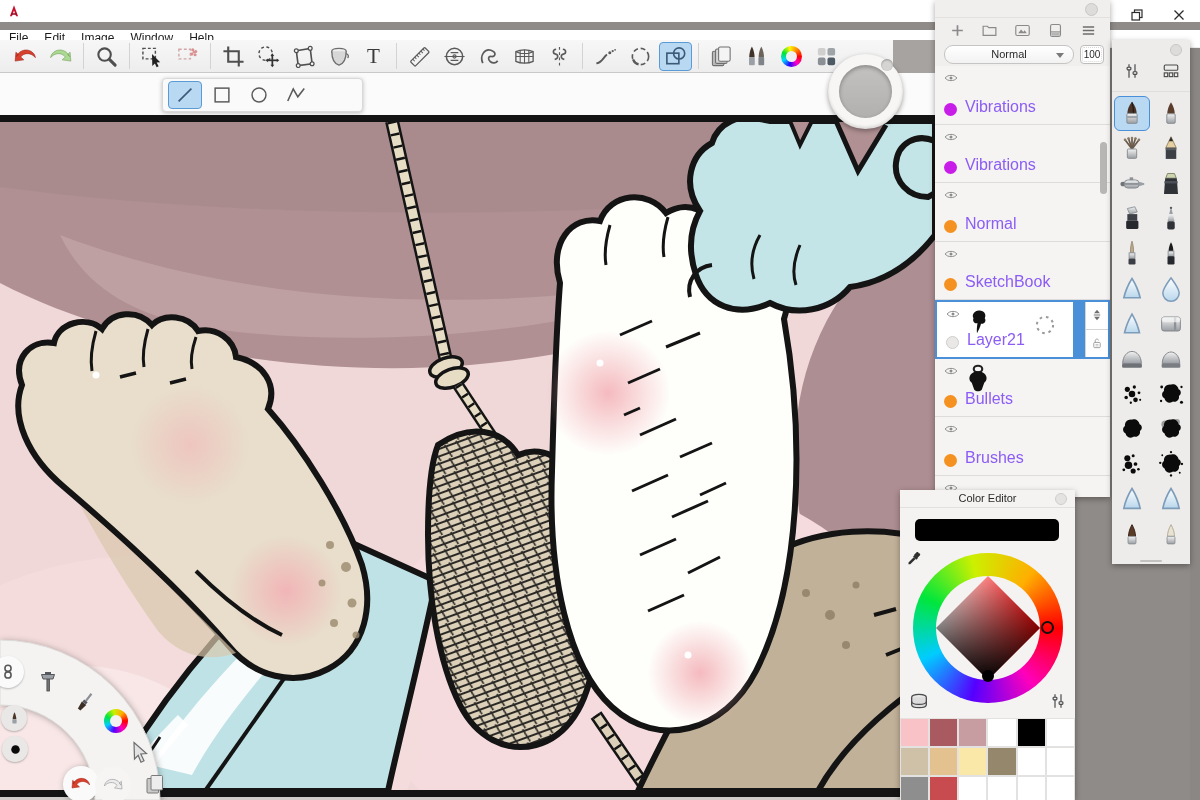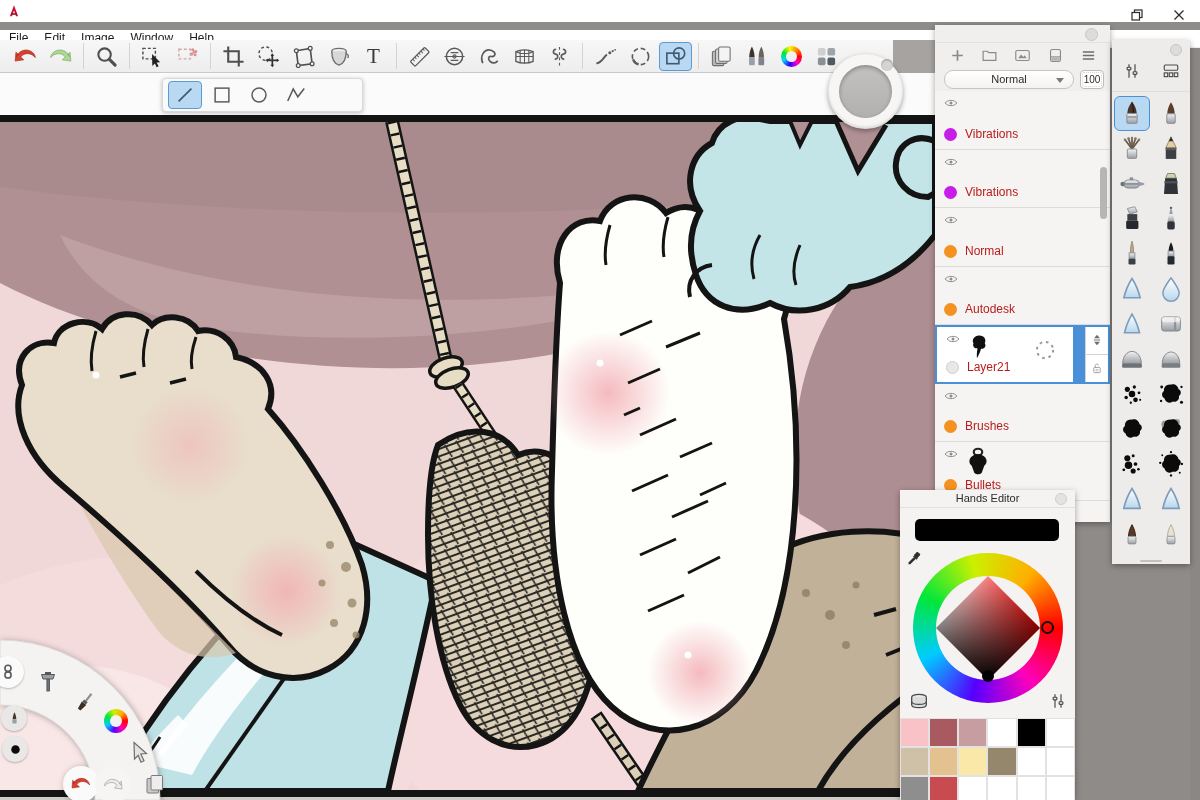--- a/index.html
+++ b/index.html
@@ -38,37 +38,37 @@
   .canvas-bottom-strip { position:absolute; left:0; top:797px; width:935px; height:3px; background:#cfccc9; z-index:1; }
   #artwork { position:absolute; left:0; top:115px; width:935px; height:682px; z-index:1; }
 
   
   .puck { position:absolute; left:828px; top:54px; width:75px; height:75px; z-index:7; }
   .puck .ring { position:absolute; left:0; top:0; width:75px; height:75px; border-radius:50%; background:#f7f6f5; box-shadow:0 2px 5px rgba(0,0,0,.35), inset 0 -2px 3px rgba(0,0,0,.12); }
   .puck .core { position:absolute; left:11px; top:11px; width:53px; height:53px; border-radius:50%; background:linear-gradient(#c4c2c0,#b2b0ae); box-shadow:inset 0 2px 4px rgba(0,0,0,.3); }
   .puck .dot { position:absolute; left:53px; top:5px; width:12px; height:12px; border-radius:50%; background:#d6d4d2; box-shadow:inset 0 1px 2px rgba(0,0,0,.3); }
 
   
-  .layers-panel { position:absolute; left:935px; top:0; width:175px; height:497px; background:#f0efee; box-shadow:0 2px 6px rgba(0,0,0,.35); z-index:10;margin-top:25px; }
+  .layers-panel { position:absolute; left:935px; top:0; width:175px; height:497px; background:#f0efee; box-shadow:0 2px 6px rgba(0,0,0,.35); z-index:10; }
   .panel-grip { height:18px; position:relative; background:#f0efee; border-bottom:1px solid #e2e1e0; }
   .panel-grip .grip-circle { position:absolute; right:12px; top:3px; width:13px; height:13px; border-radius:50%; background:#dddcdb; border:1px solid #c8c7c6; }
   .layers-toolrow { height:24px; display:flex; align-items:center; justify-content:space-between; padding:0 10px; }
   .layers-toolrow .hbtn { width:24px; height:20px; display:flex; align-items:center; justify-content:center; }
   .layers-toolrow svg { width:17px; height:17px; }
   .blend-row { height:24px; display:flex; align-items:center; padding:0 6px 0 9px; }
   .blend-select { flex:1; height:19px; border:1px solid #c6c5c4; border-radius:9px; background:linear-gradient(#ffffff,#f2f2f2); font-size:11px; color:#2b2b2b; display:flex; align-items:center; justify-content:center; position:relative; }
   .blend-select .carat { position:absolute; right:9px; top:7px; width:0; height:0; border-left:4px solid transparent; border-right:4px solid transparent; border-top:5px solid #7a7a7a; }
   .opacity-box { width:24px; height:19px; margin-left:6px; border:1px solid #bdbcbb; border-radius:4px; background:#fff; font-size:10px; color:#2b2b2b; display:flex; align-items:center; justify-content:center; outline:1px dotted #d7d6d5; outline-offset:-3px; }
   .layer-list { position:absolute; left:0; top:66px; width:175px; height:431px; overflow:hidden; }
   .layer-row { position:relative; width:175px; height:58.5px; background:#f5f4f3; border-bottom:1px solid #dddcdb; }
   .layer-row .eye { position:absolute; left:7px; top:5px; width:18px; height:14px; }
   .layer-row .eye svg { width:18px; height:14px; }
   .layer-row .tag { position:absolute; left:9px; bottom:8px; width:13px; height:13px; border-radius:50%; }
   .layer-row .tag.empty { background:#e9e8e7; border:1px solid #cfcecd; }
-  .layer-row .lname { position:absolute; left:30px; bottom:8px; font-size:12px; color:#b91c1c; }
+  .layer-row .lname { position:absolute; left:30px; bottom:8px; font-size:16px; color:#8b5cf6; }
   .layer-row .thumb { position:absolute; left:28px; top:4px; width:30px; height:32px; }
   .layer-row.selected { background:#ffffff; border:2px solid #4a90d9; height:58.5px; }
   .layer-row.selected .accent { position:absolute; right:23px; top:0; width:12px; height:54.5px; background:#4a90d9; }
   .layer-row.selected .ctrl-col { position:absolute; right:0; top:0; width:23px; height:54.5px; border-left:1px solid #d5d4d3; display:flex; flex-direction:column; }
   .ctrl-col .ctrl { flex:1; display:flex; align-items:center; justify-content:center; }
   .ctrl-col .ctrl + .ctrl { border-top:1px solid #d5d4d3; }
   .ctrl-col svg { width:14px; height:14px; }
   .sel-marquee { position:absolute; left:95px; top:10px; width:26px; height:26px; }
   .layers-scrollbar { position:absolute; right:3px; top:142px; width:7px; height:52px; border-radius:4px; background:#b7b6b5; }
   .panel-handle { position:absolute; left:50%; bottom:2px; width:22px; height:2px; margin-left:-11px; background:#c2c1c0; border-radius:1px; }
@@ -604,21 +604,21 @@
             </svg></div>
           <div class="tag" style="background: rgb(245, 145, 32);"></div>
           <span class="lname">Normal</span>
         </div>
         <div class="layer-row">
           <div class="eye"><svg viewBox="0 0 24 24" style="width: 18px; height: 14px;">
               <path d="M2 12 C6 6 18 6 22 12 C18 18 6 18 2 12 Z" fill="none" stroke="#8c8c8c" stroke-width="1.7"></path>
               <circle cx="12" cy="12" r="2.6" fill="#8c8c8c"></circle>
             </svg></div>
           <div class="tag" style="background: rgb(245, 145, 32);"></div>
-          <span class="lname">Autodesk</span>
+          <span class="lname">SketchBook</span>
         </div>
         <div class="layer-row selected">
           <div class="eye"><svg viewBox="0 0 24 24" style="width: 18px; height: 14px;">
               <path d="M2 12 C6 6 18 6 22 12 C18 18 6 18 2 12 Z" fill="none" stroke="#8c8c8c" stroke-width="1.7"></path>
               <circle cx="12" cy="12" r="2.6" fill="#8c8c8c"></circle>
             </svg></div>
           <div class="thumb"><svg viewBox="0 0 24 24" style="width: 30px; height: 32px;">
               <path d="M10 3 C15 2 17.5 6 15.8 9 C17.4 11 15.4 14 12.8 13.4 C12.2 16 10.8 18.8 9.6 21 C9.2 18.8 9.6 15 10 13 C7.4 13.6 5.8 11 6.8 9 C5.2 6.4 7.4 3.4 10 3 Z" fill="#111"></path>
             </svg></div>
           <div class="tag empty"></div>
@@ -642,34 +642,34 @@
                 <path d="M9.5 14.5 h5 M9.5 17 h5" stroke="#9a9a9a" stroke-width="1"></path>
               </svg>
             </div>
           </div>
         </div>
         <div class="layer-row">
           <div class="eye"><svg viewBox="0 0 24 24" style="width: 18px; height: 14px;">
               <path d="M2 12 C6 6 18 6 22 12 C18 18 6 18 2 12 Z" fill="none" stroke="#8c8c8c" stroke-width="1.7"></path>
               <circle cx="12" cy="12" r="2.6" fill="#8c8c8c"></circle>
             </svg></div>
+          <div class="thumb"><svg viewBox="0 0 24 24" style="width: 30px; height: 32px;">
+              <ellipse cx="12" cy="4" rx="3.4" ry="2.6" fill="none" stroke="#222" stroke-width="1.7"></ellipse>
+              <path d="M7 7.5 C4.5 9.5 4.5 13 7 15 L9 20.5 C10.8 22.3 13.2 22.3 15 20.5 L17 15 C19.5 13 19.5 9.5 17 7.5 C14 5.2 10 5.2 7 7.5 Z" fill="#111"></path>
+            </svg></div>
           <div class="tag" style="background: rgb(245, 145, 32);"></div>
-          <span class="lname">Brushes</span>
+          <span class="lname">Bullets</span>
         </div>
         <div class="layer-row">
           <div class="eye"><svg viewBox="0 0 24 24" style="width: 18px; height: 14px;">
               <path d="M2 12 C6 6 18 6 22 12 C18 18 6 18 2 12 Z" fill="none" stroke="#8c8c8c" stroke-width="1.7"></path>
               <circle cx="12" cy="12" r="2.6" fill="#8c8c8c"></circle>
             </svg></div>
-          <div class="thumb"><svg viewBox="0 0 24 24" style="width: 30px; height: 32px;">
-              <ellipse cx="12" cy="4" rx="3.4" ry="2.6" fill="none" stroke="#222" stroke-width="1.7"></ellipse>
-              <path d="M7 7.5 C4.5 9.5 4.5 13 7 15 L9 20.5 C10.8 22.3 13.2 22.3 15 20.5 L17 15 C19.5 13 19.5 9.5 17 7.5 C14 5.2 10 5.2 7 7.5 Z" fill="#111"></path>
-            </svg></div>
           <div class="tag" style="background: rgb(245, 145, 32);"></div>
-          <span class="lname">Bullets</span>
+          <span class="lname">Brushes</span>
         </div>
         <div class="layer-row">
           <div class="eye"><svg viewBox="0 0 24 24" style="width: 18px; height: 14px;">
               <path d="M2 12 C6 6 18 6 22 12 C18 18 6 18 2 12 Z" fill="none" stroke="#8c8c8c" stroke-width="1.7"></path>
               <circle cx="12" cy="12" r="2.6" fill="#8c8c8c"></circle>
             </svg></div>
         </div>
       </div>
     <div class="layers-scrollbar"></div>
     <div class="panel-handle"></div>
@@ -903,21 +903,21 @@
           <svg viewBox="0 0 24 24" style="width: 28px; height: 28px;">
             <path d="M12 4 C14 7.5 15 11 15 14 H9 C9 11 10 7.5 12 4 Z" fill="#e8e2d2" stroke="#b0a890" stroke-width=".8"></path>
             <rect x="8.6" y="14" width="6.8" height="6.5" rx="1" fill="url(#gmetal)" stroke="#848a90" stroke-width=".7"></rect>
           </svg>
         </div>
       </div>
     <div class="panel-handle"></div>
   </div>
 
   <div class="color-editor">
-    <div class="ce-title">Hands Editor</div>
+    <div class="ce-title">Color Editor</div>
     <div class="grip-circle" style="position:absolute;right:8px;top:3px;width:12px;height:12px;border-radius:50%;background:#e4e3e2;border:1px solid #cfcecd;"></div>
     <div class="ce-swatchbar" style="background: rgb(0, 0, 0);"></div>
     <div class="ce-dropper">
       <svg viewBox="0 0 24 24">
           <path d="M3.5 20.5 L11 13 L13.5 15.5 L6 23 H3.5 Z" fill="#2e2e2e"></path>
           <path d="M10 12 L14.5 16.5 L17 14 L12.5 9.5 Z" fill="#2e2e2e"></path>
           <path d="M14 7 C15 5 17.5 5.5 18 7.5 C19.5 7 21 9 19.5 10.5 L16 14 L11.5 9.5 Z" fill="#2e2e2e"></path>
         </svg>
     </div>
     <div class="ce-wheel">

